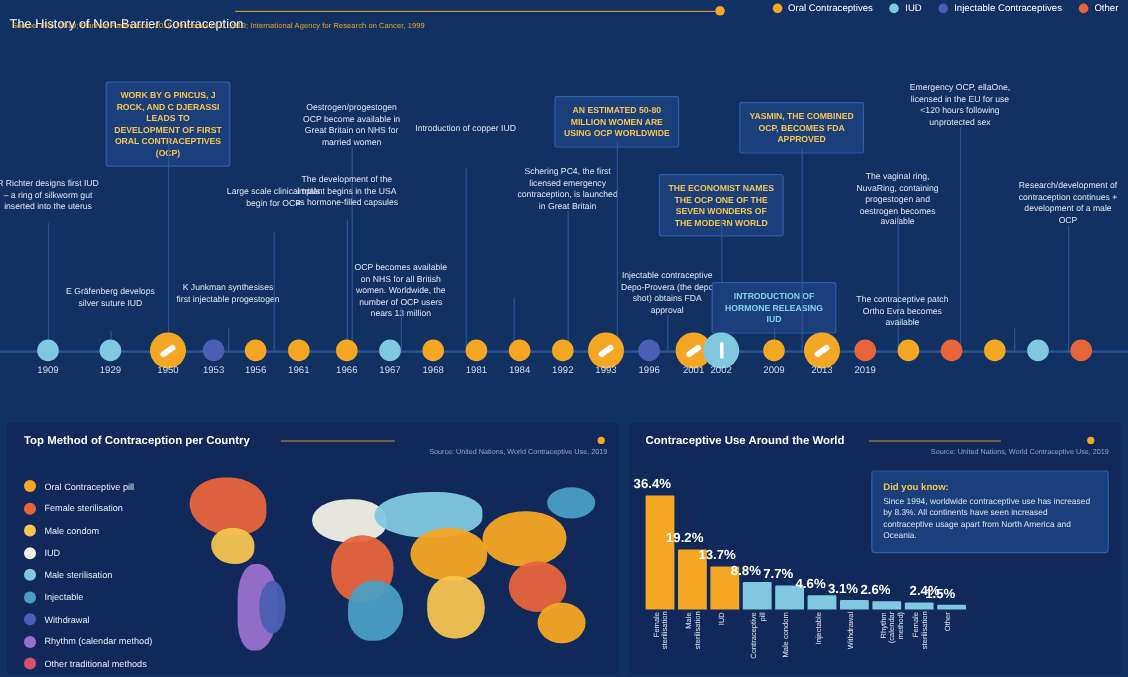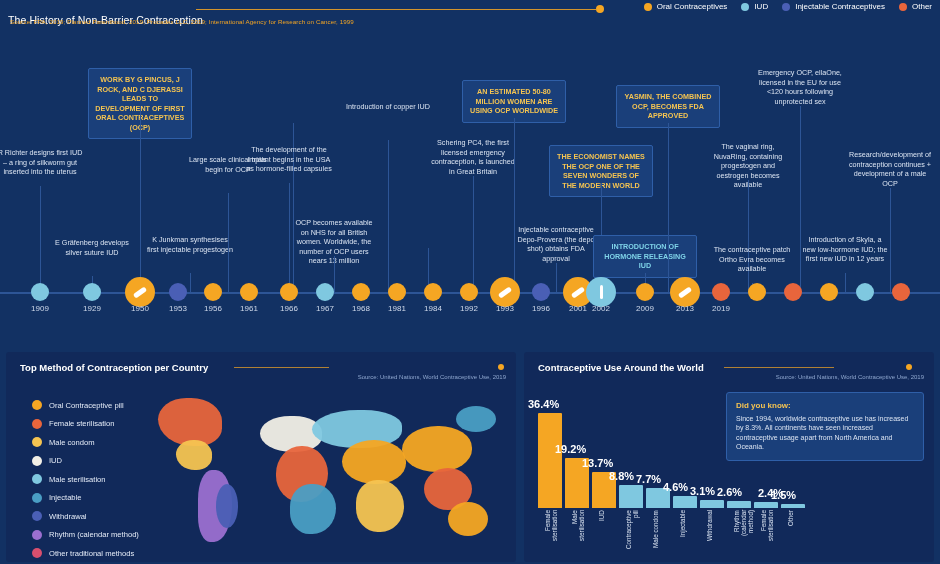--- a/index.html
+++ b/index.html
@@ -42,21 +42,21 @@
   
   .panel{position:absolute;background:#11295a;border-radius:3px;}
   .panel-title{font-size:9.5px;font-weight:bold;color:#fff;}
   .panel-source{font-size:6px;color:#8fa7cf;}
   .panel-rule{height:1px;background:#f5a623;opacity:.7;}
   .panel-dot{width:6px;height:6px;border-radius:50%;background:#f5a623;}
 
   
   #map-panel{left:6px;top:352px;width:510px;height:210px;}
   .map-legend{position:absolute;left:14px;top:48px;font-size:7.6px;color:#e4ebf7;}
-  .map-legend-row{display:flex;align-items:center;gap:7px;margin-bottom:8.5px;margin-left:12px;}
+  .map-legend-row{display:flex;align-items:center;gap:7px;margin-bottom:8.5px;}
   .map-swatch{width:10px;height:10px;border-radius:50%;display:inline-block;flex:none;}
   .map-art{position:absolute;left:150px;top:36px;width:352px;height:172px;overflow:hidden;}
   .blob{position:absolute;border-radius:45% 55% 50% 48%;}
 
   
   #chart-panel{left:524px;top:352px;width:410px;height:210px;}
   .didyouknow{position:absolute;right:10px;top:40px;width:178px;background:#1a3f7a;border:1px solid #2f5fa8;border-radius:3px;padding:8px 9px;}
   .dyk-title{font-size:8px;font-weight:bold;color:#f5c451;margin-bottom:4px;}
   .dyk-body{font-size:7px;line-height:1.35;color:#dbe4f2;}
   .bars{position:absolute;left:14px;top:40px;width:388px;height:160px;}
@@ -100,20 +100,21 @@
       <div class="card plain" style="left: 40px; top: 118px;">R Richter designs first IUD – a ring of silkworm gut inserted into the uterus</div>
       <div class="connector" style="left: 40px; top: 156px; height: 106px;"></div>
       <div class="card plain" style="left: 92px; top: 208px;">E Gräfenberg develops silver suture IUD</div>
       <div class="connector" style="left: 92px; top: 246px; height: 16px;"></div>
       <div class="card highlight" style="left: 140px; top: 38px;">WORK BY G PINCUS, J ROCK, AND C DJERASSI LEADS TO DEVELOPMENT OF FIRST ORAL CONTRACEPTIVES (OCP)</div>
       <div class="connector" style="left: 140px; top: 76px; height: 186px;"></div>
       <div class="card plain" style="left: 190px; top: 205px;">K Junkman synthesises first injectable progestogen</div>
       <div class="connector" style="left: 190px; top: 243px; height: 19px;"></div>
       <div class="card plain" style="left: 228px; top: 125px;">Large scale clinical trials begin for OCP</div>
       <div class="connector" style="left: 228px; top: 163px; height: 99px;"></div>
+      <div class="card plain" style="left: 293px; top: 55px;">Oestrogen/progestogen OCP become available in Great Britain on NHS for married women</div>
       <div class="connector" style="left: 293px; top: 93px; height: 169px;"></div>
       <div class="card plain" style="left: 289px; top: 115px;">The development of the implant begins in the USA as hormone-filled capsules</div>
       <div class="connector" style="left: 289px; top: 153px; height: 109px;"></div>
       <div class="card plain" style="left: 388px; top: 72px;">Introduction of copper IUD</div>
       <div class="connector" style="left: 388px; top: 110px; height: 152px;"></div>
       <div class="card plain" style="left: 334px; top: 188px;">OCP becomes available on NHS for all British women. Worldwide, the number of OCP users nears 13 million</div>
       <div class="connector" style="left: 334px; top: 226px; height: 36px;"></div>
       <div class="connector" style="left: 428px; top: 218px; height: 44px;"></div>
       <div class="card plain" style="left: 473px; top: 108px;">Schering PC4, the first licensed emergency contraception, is launched in Great Britain</div>
       <div class="connector" style="left: 473px; top: 146px; height: 116px;"></div>
@@ -126,21 +127,20 @@
       <div class="card highlight-blue" style="left: 645px; top: 205px;">INTRODUCTION OF HORMONE RELEASING IUD</div>
       <div class="connector" style="left: 645px; top: 243px; height: 19px;"></div>
       <div class="card highlight" style="left: 668px; top: 55px;">YASMIN, THE COMBINED OCP, BECOMES FDA APPROVED</div>
       <div class="connector" style="left: 668px; top: 93px; height: 169px;"></div>
       <div class="card plain" style="left: 748px; top: 112px;">The vaginal ring, NuvaRing, containing progestogen and oestrogen becomes available</div>
       <div class="connector" style="left: 748px; top: 150px; height: 112px;"></div>
       <div class="card plain" style="left: 752px; top: 215px;">The contraceptive patch Ortho Evra becomes available</div>
       <div class="connector" style="left: 752px; top: 253px; height: 9px;"></div>
       <div class="card plain" style="left: 800px; top: 38px;">Emergency OCP, ellaOne, licensed in the EU for use &lt;120 hours following unprotected sex</div>
       <div class="connector" style="left: 800px; top: 76px; height: 186px;"></div>
-      <div class="card plain" style="left: 845px; top: 205px;">Introduction of Skyla, a new low-hormone IUD; the first new IUD in 12 years</div>
       <div class="connector" style="left: 845px; top: 243px; height: 19px;"></div>
       <div class="card plain" style="left: 890px; top: 120px;">Research/development of contraception continues + development of a male OCP</div>
       <div class="connector" style="left: 890px; top: 158px; height: 104px;"></div>
       <div class="node" style="left: 40px; width: 18px; height: 18px; background: rgb(127, 200, 224);"></div>
       <div class="node" style="left: 92px; width: 18px; height: 18px; background: rgb(127, 200, 224);"></div>
       <div class="node" style="left: 140px; width: 30px; height: 30px; background: rgb(245, 166, 35);">
         <div style="width:100%;height:100%;display:flex;align-items:center;justify-content:center;">
           <span style="display:block;width:14px;height:5px;background:#fff;border-radius:3px;transform:rotate(-35deg);"></span>
         </div>
       </div>

